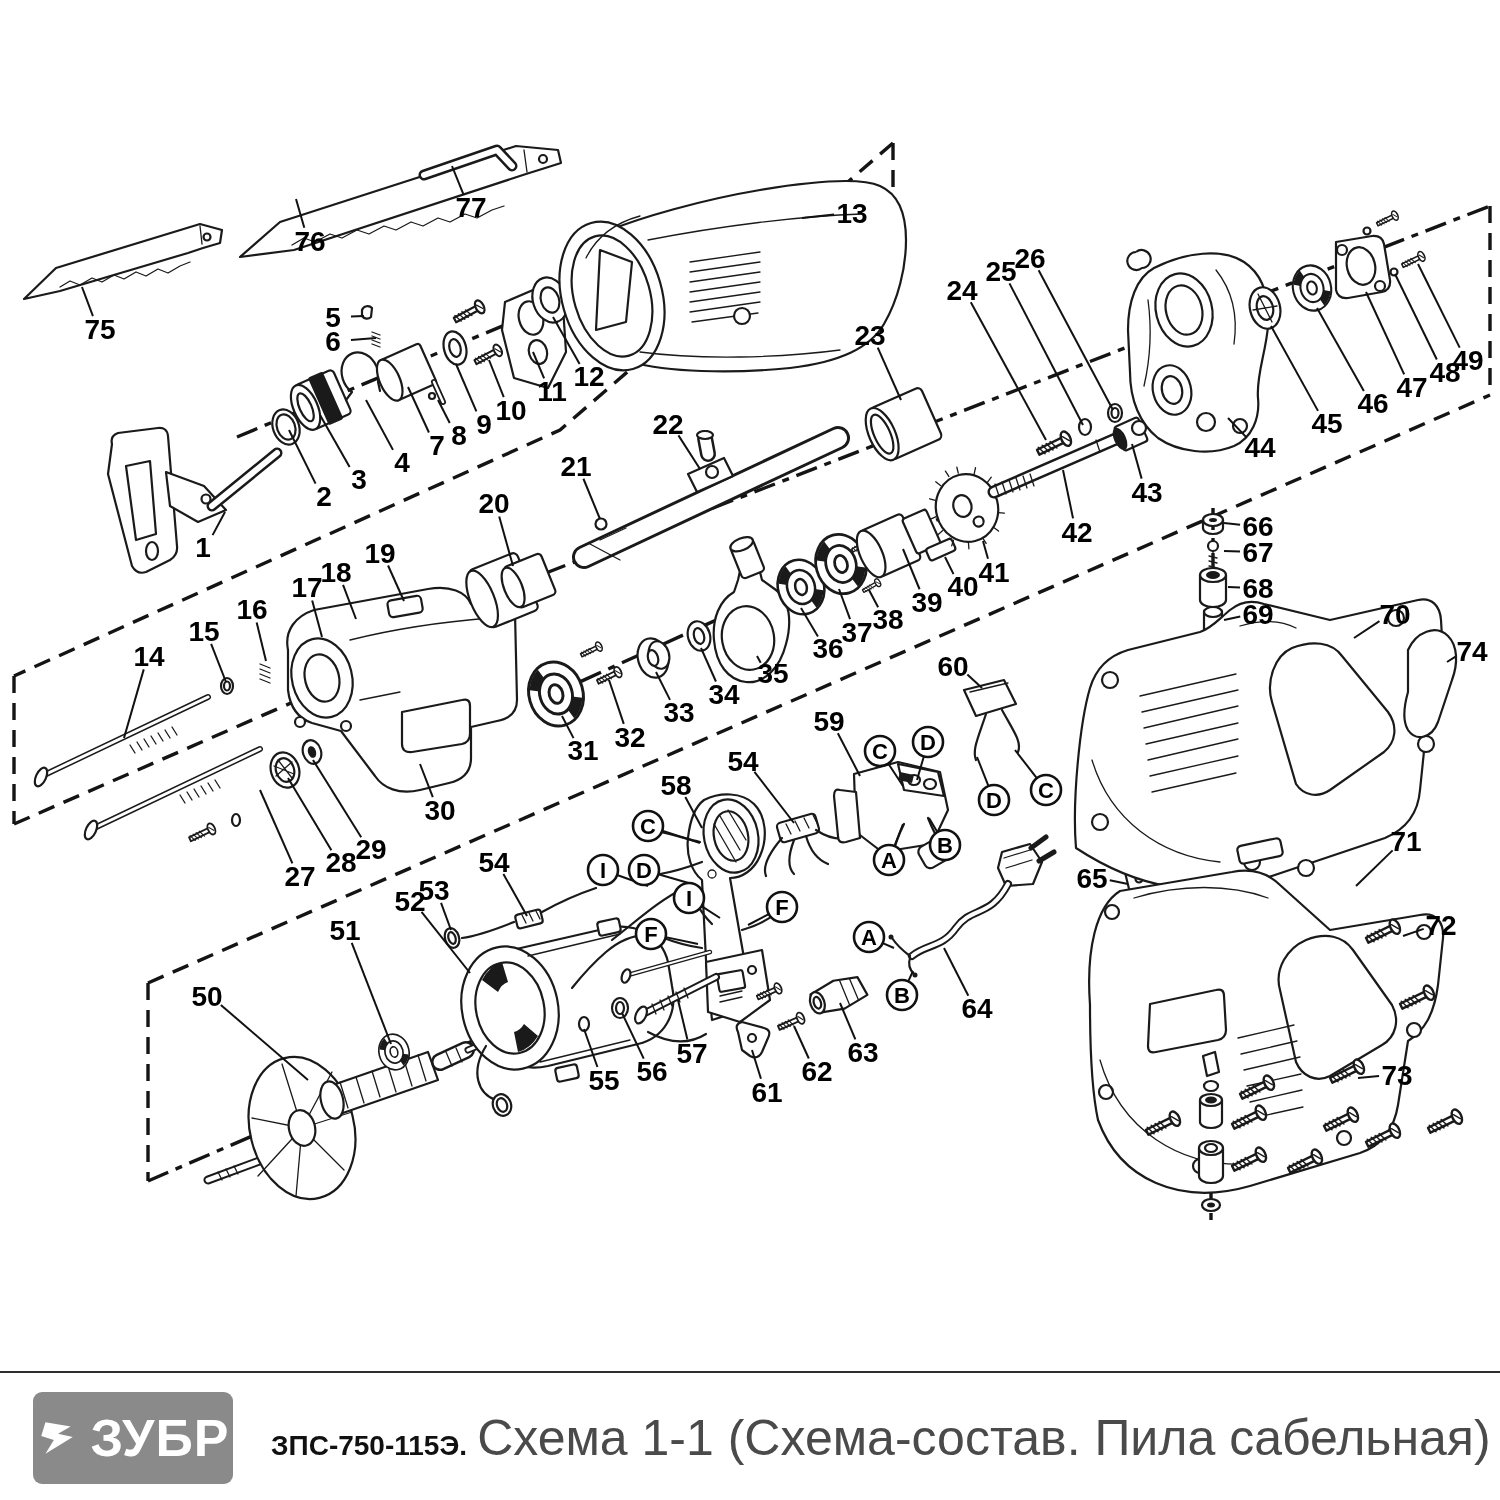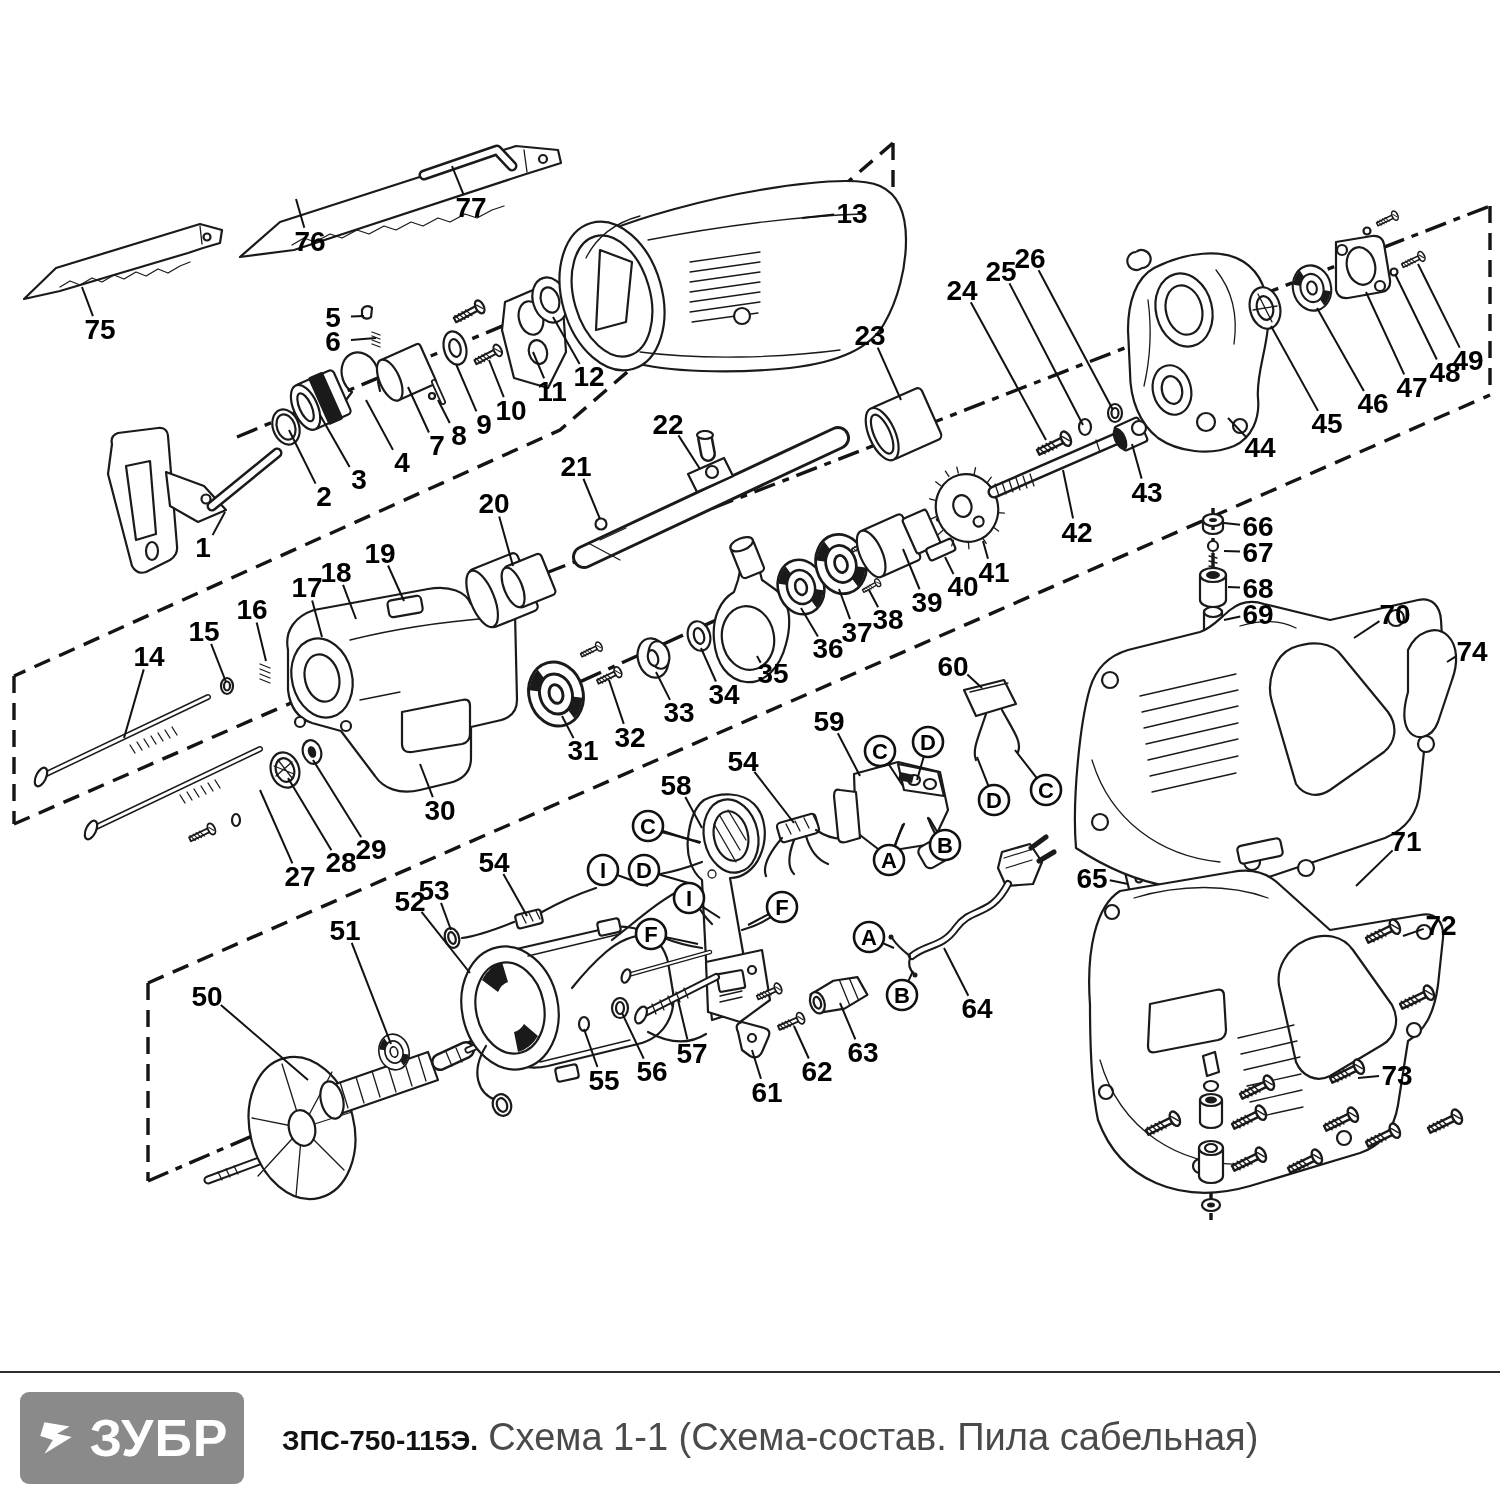--- a/index.html
+++ b/index.html
@@ -10,26 +10,26 @@
   .fw{fill:#ffffff;stroke:#1a1a1a;stroke-width:2.2;stroke-linejoin:round;}
   .fd{fill:#1a1a1a;stroke:none;}
   .thin{stroke-width:1.3;}
   .dash{fill:none;stroke:#141414;stroke-width:3.4;stroke-dasharray:17 10;}
   .axis{fill:none;stroke:#141414;stroke-width:3.4;stroke-dasharray:22 8 7 8;}
   .ldr{stroke:#111;stroke-width:2;fill:none;}
   .plbl{font:bold 28px "Liberation Sans", sans-serif;fill:#000;}
   .clbl{font:bold 22px "Liberation Sans", sans-serif;fill:#000;}
   .footer{position:absolute;left:0;top:1371px;width:1500px;height:129px;
           border-top:2px solid #2e2e2e;background:#fff;display:flex;align-items:center;}
-  .logo{margin-left:20px;width:224px;height:92px;border-radius:9px;background:#8a8a8a;
+  .logo{margin-left:33px;width:200px;height:92px;border-radius:9px;background:#8a8a8a;
         display:flex;align-items:center;justify-content:center;gap:12px;}
   .logo-text{color:#fff;font-weight:bold;font-size:52px;letter-spacing:1px;}
   .title{margin-left:38px;white-space:nowrap;}
   .model{font-size:28px;font-weight:bold;color:#111;}
-  .subtitle{font-size:38px;color:#4a4a4a;margin-left:10px;}
+  .subtitle{font-size:50px;color:#4a4a4a;margin-left:10px;}
 </style>
 </head>
 <body>
 
 <div class="stage">
 <svg class="diagram" width="1500" height="1372" viewBox="0 0 1500 1372">
 
   <g>
     <path class="dash" d="M893,143 L893,293"></path>
     <path class="dash" d="M893,143 L560,430 L14,676"></path>

